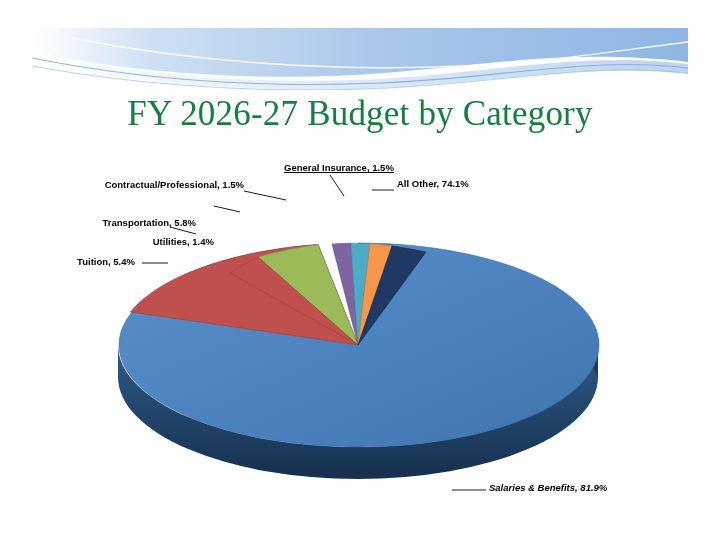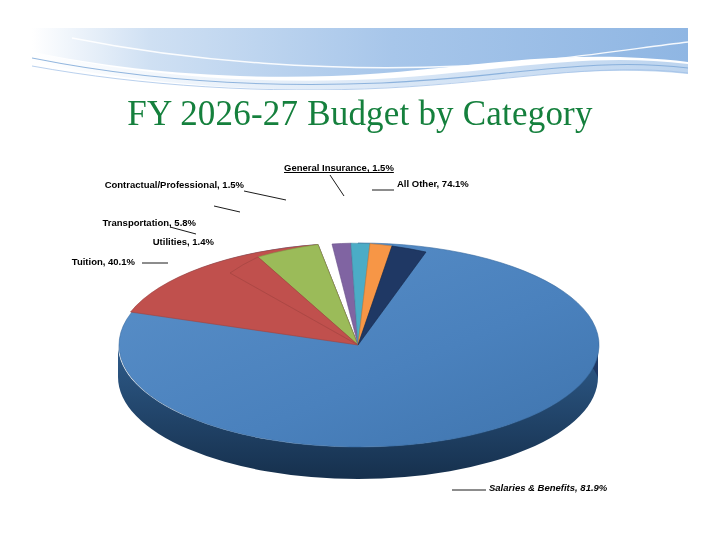--- a/index.html
+++ b/index.html
@@ -167,21 +167,21 @@
 
           <path d="M330,25 L344,46"></path>
 
           <path d="M372,40 L394,40"></path>
 
           <path d="M452,340 L486,340"></path>
         </g>
       </svg>
     </div>
 
-    <div class="lbl lbl-leftal" style="right:585px;top:107px;">Tuition, 40.1%</div>
+    <div class="lbl lbl-leftal" style="right:585px;top:107px;">Tuition, 5.4%</div>
     <div class="lbl lbl-leftal" style="right:524px;top:68px;">Transportation, 5.8%</div>
     <div class="lbl lbl-leftal" style="right:506px;top:47px;margin-top:40px;">Utilities, 1.4%</div>
     <div class="lbl lbl-leftal" style="right:476px;top:30px;">Contractual/Professional, 1.5%</div>
     <div class="lbl" style="left:284px;top:13px;text-decoration:underline;">General Insurance, 1.5%</div>
     <div class="lbl" style="left:397px;top:29px;">All Other, 74.1%</div>
     <div class="lbl" style="left:489px;top:333px;font-style:italic;">Salaries &amp; Benefits, 81.9%</div>
 
   </div>
 </div>
 

